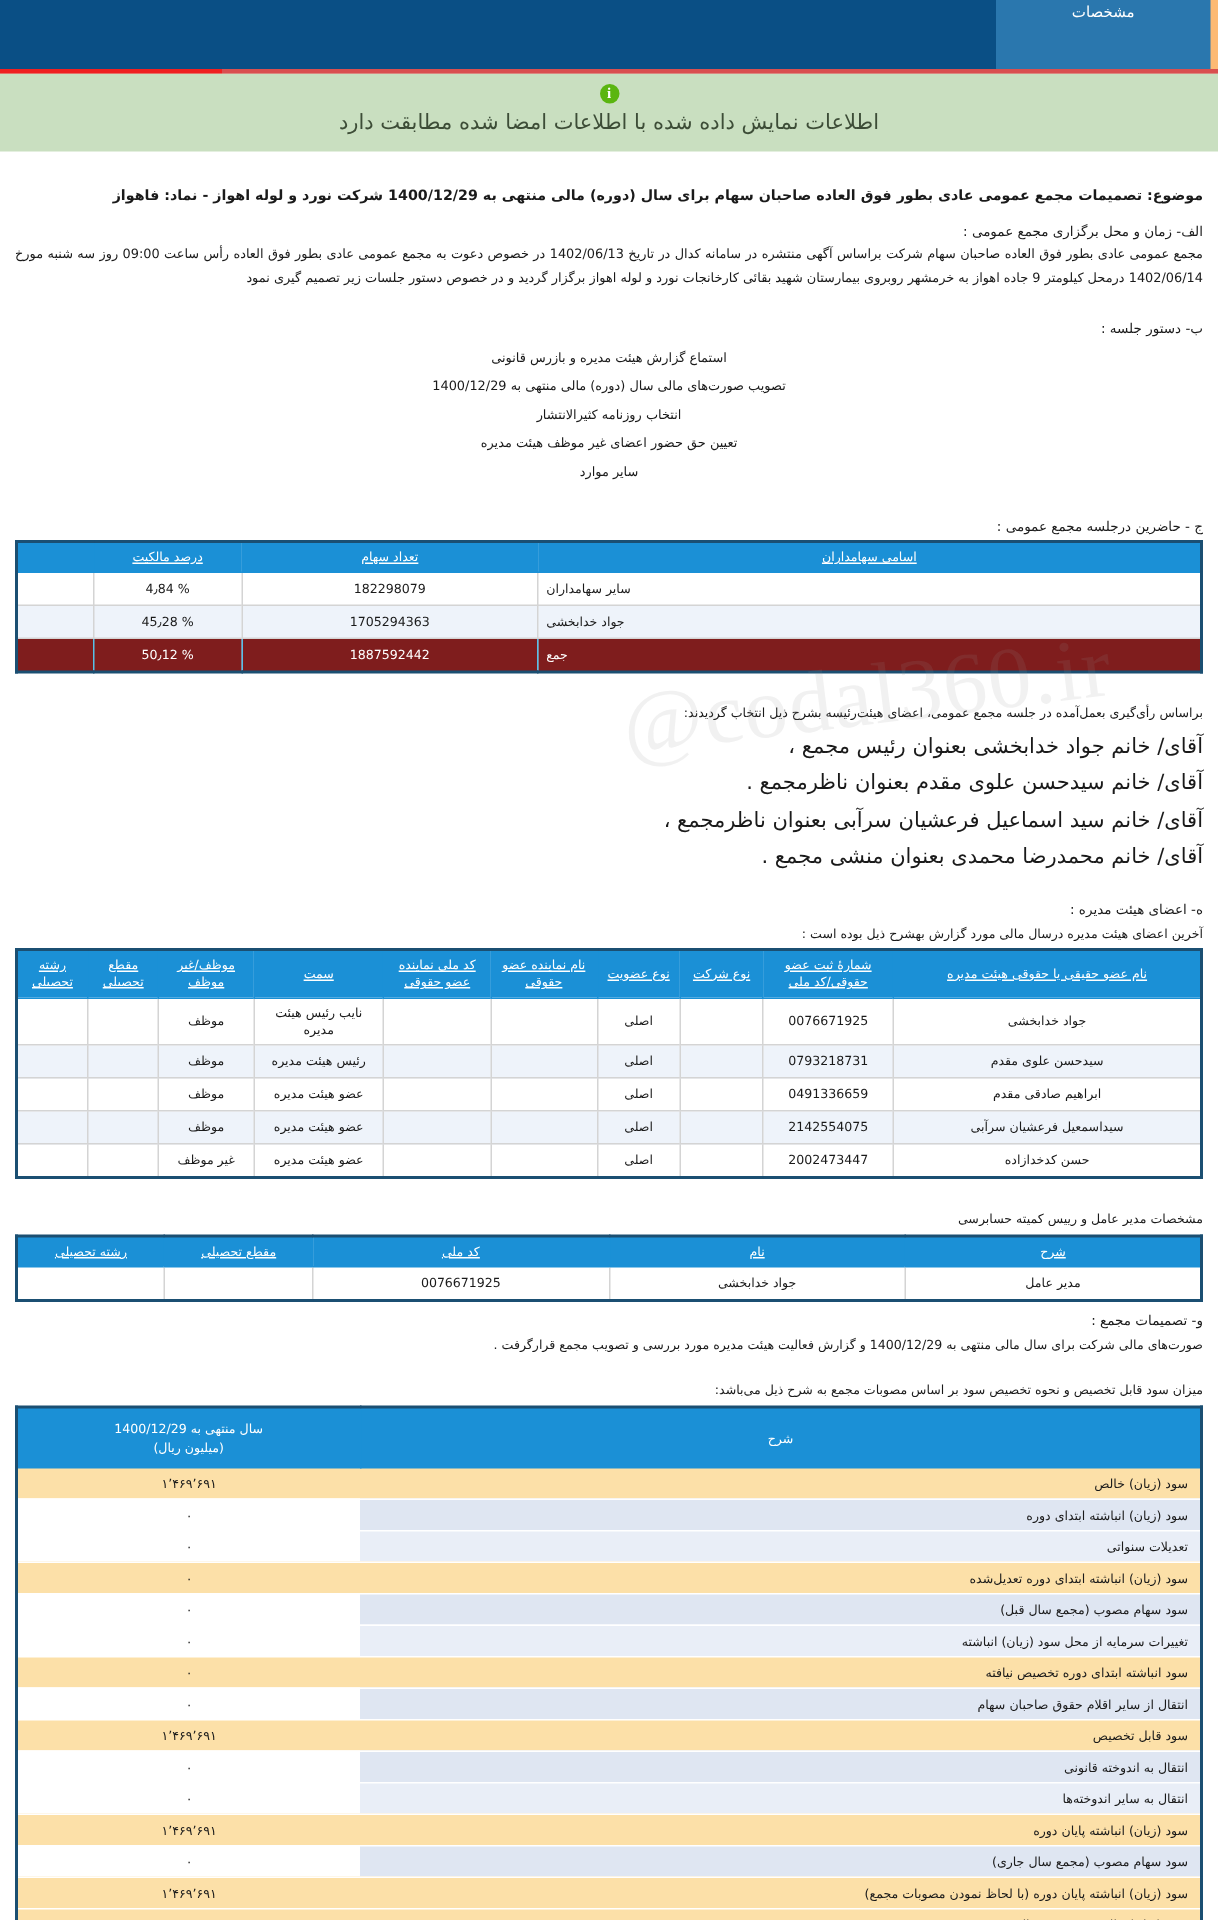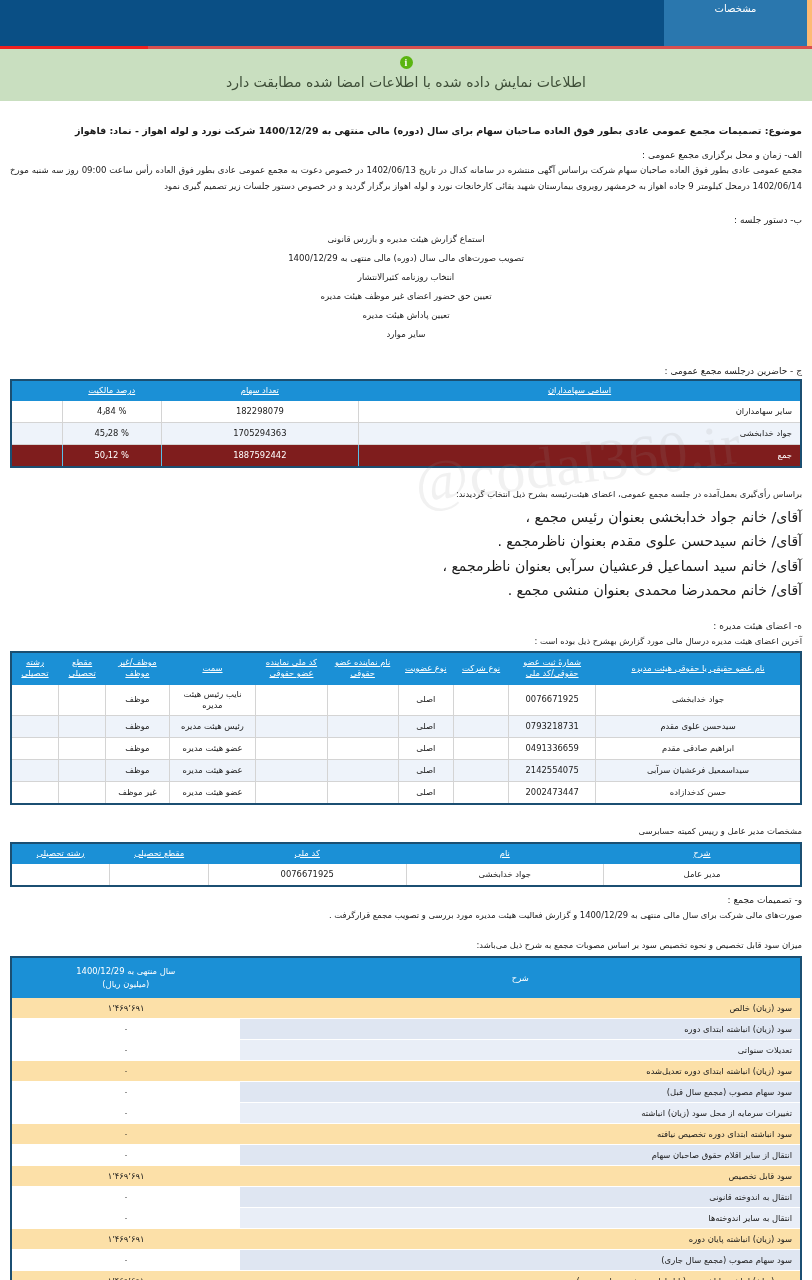--- a/index.html
+++ b/index.html
@@ -143,21 +143,21 @@
   table.grid tr.alt td { background: #eef3fa; }
   table.grid tr.total td {
     background: #7f1d1d;
     color: #ffffff;
     border-color: #58c0e8;
   }
   td.ta-r { text-align: right; }
   td.ta-l { text-align: left; }
 
   
-  .tbl-shareholders td.nm { text-align: right; padding-right: 8px; }
+  .tbl-shareholders td.nm { text-align: left; padding-right: 8px; }
 
   
   table.profit {
     width: 100%;
     border-collapse: collapse;
     font-size: 8.4px;
     table-layout: fixed;
     border: 2px solid #1b4f72;
     margin-top: 4px;
   }
@@ -223,21 +223,20 @@
 
   <div class="sec-head">الف- زمان و محل برگزاری مجمع عمومی :</div>
   <div class="para">مجمع عمومی عادی بطور فوق العاده صاحبان سهام شرکت براساس آگهی منتشره در سامانه کدال در تاریخ 1402/06/13 در خصوص دعوت به مجمع عمومی عادی بطور فوق العاده رأس ساعت 09:00 روز سه شنبه مورخ 1402/06/14 درمحل کیلومتر 9 جاده اهواز به خرمشهر روبروی بیمارستان شهید بقائی کارخانجات نورد و لوله اهواز برگزار گردید و در خصوص دستور جلسات زیر تصمیم گیری نمود</div>
 
   <div class="spacer-10"></div>
   <div class="sec-head">ب- دستور جلسه :</div>
   <div class="agenda-item">استماع گزارش هیئت مدیره و بازرس قانونی</div>
   <div class="agenda-item">تصویب صورت‌های مالی سال (دوره) مالی منتهی به 1400/12/29</div>
   <div class="agenda-item">انتخاب روزنامه کثیرالانتشار</div>
   <div class="agenda-item">تعیین حق حضور اعضای غیر موظف هیئت مدیره</div>
-  <div class="agenda-item">تعیین پاداش هیئت مدیره</div>
   <div class="agenda-item">سایر موارد</div>
 
   <div class="spacer-10"></div>
   <div class="sec-head">ج - حاضرین درجلسه مجمع عمومی :</div>
 
   <table class="grid outer tbl-shareholders">
     <colgroup>
         <col style="width:56%">
         <col style="width:25%">
         <col style="width:12.5%">

